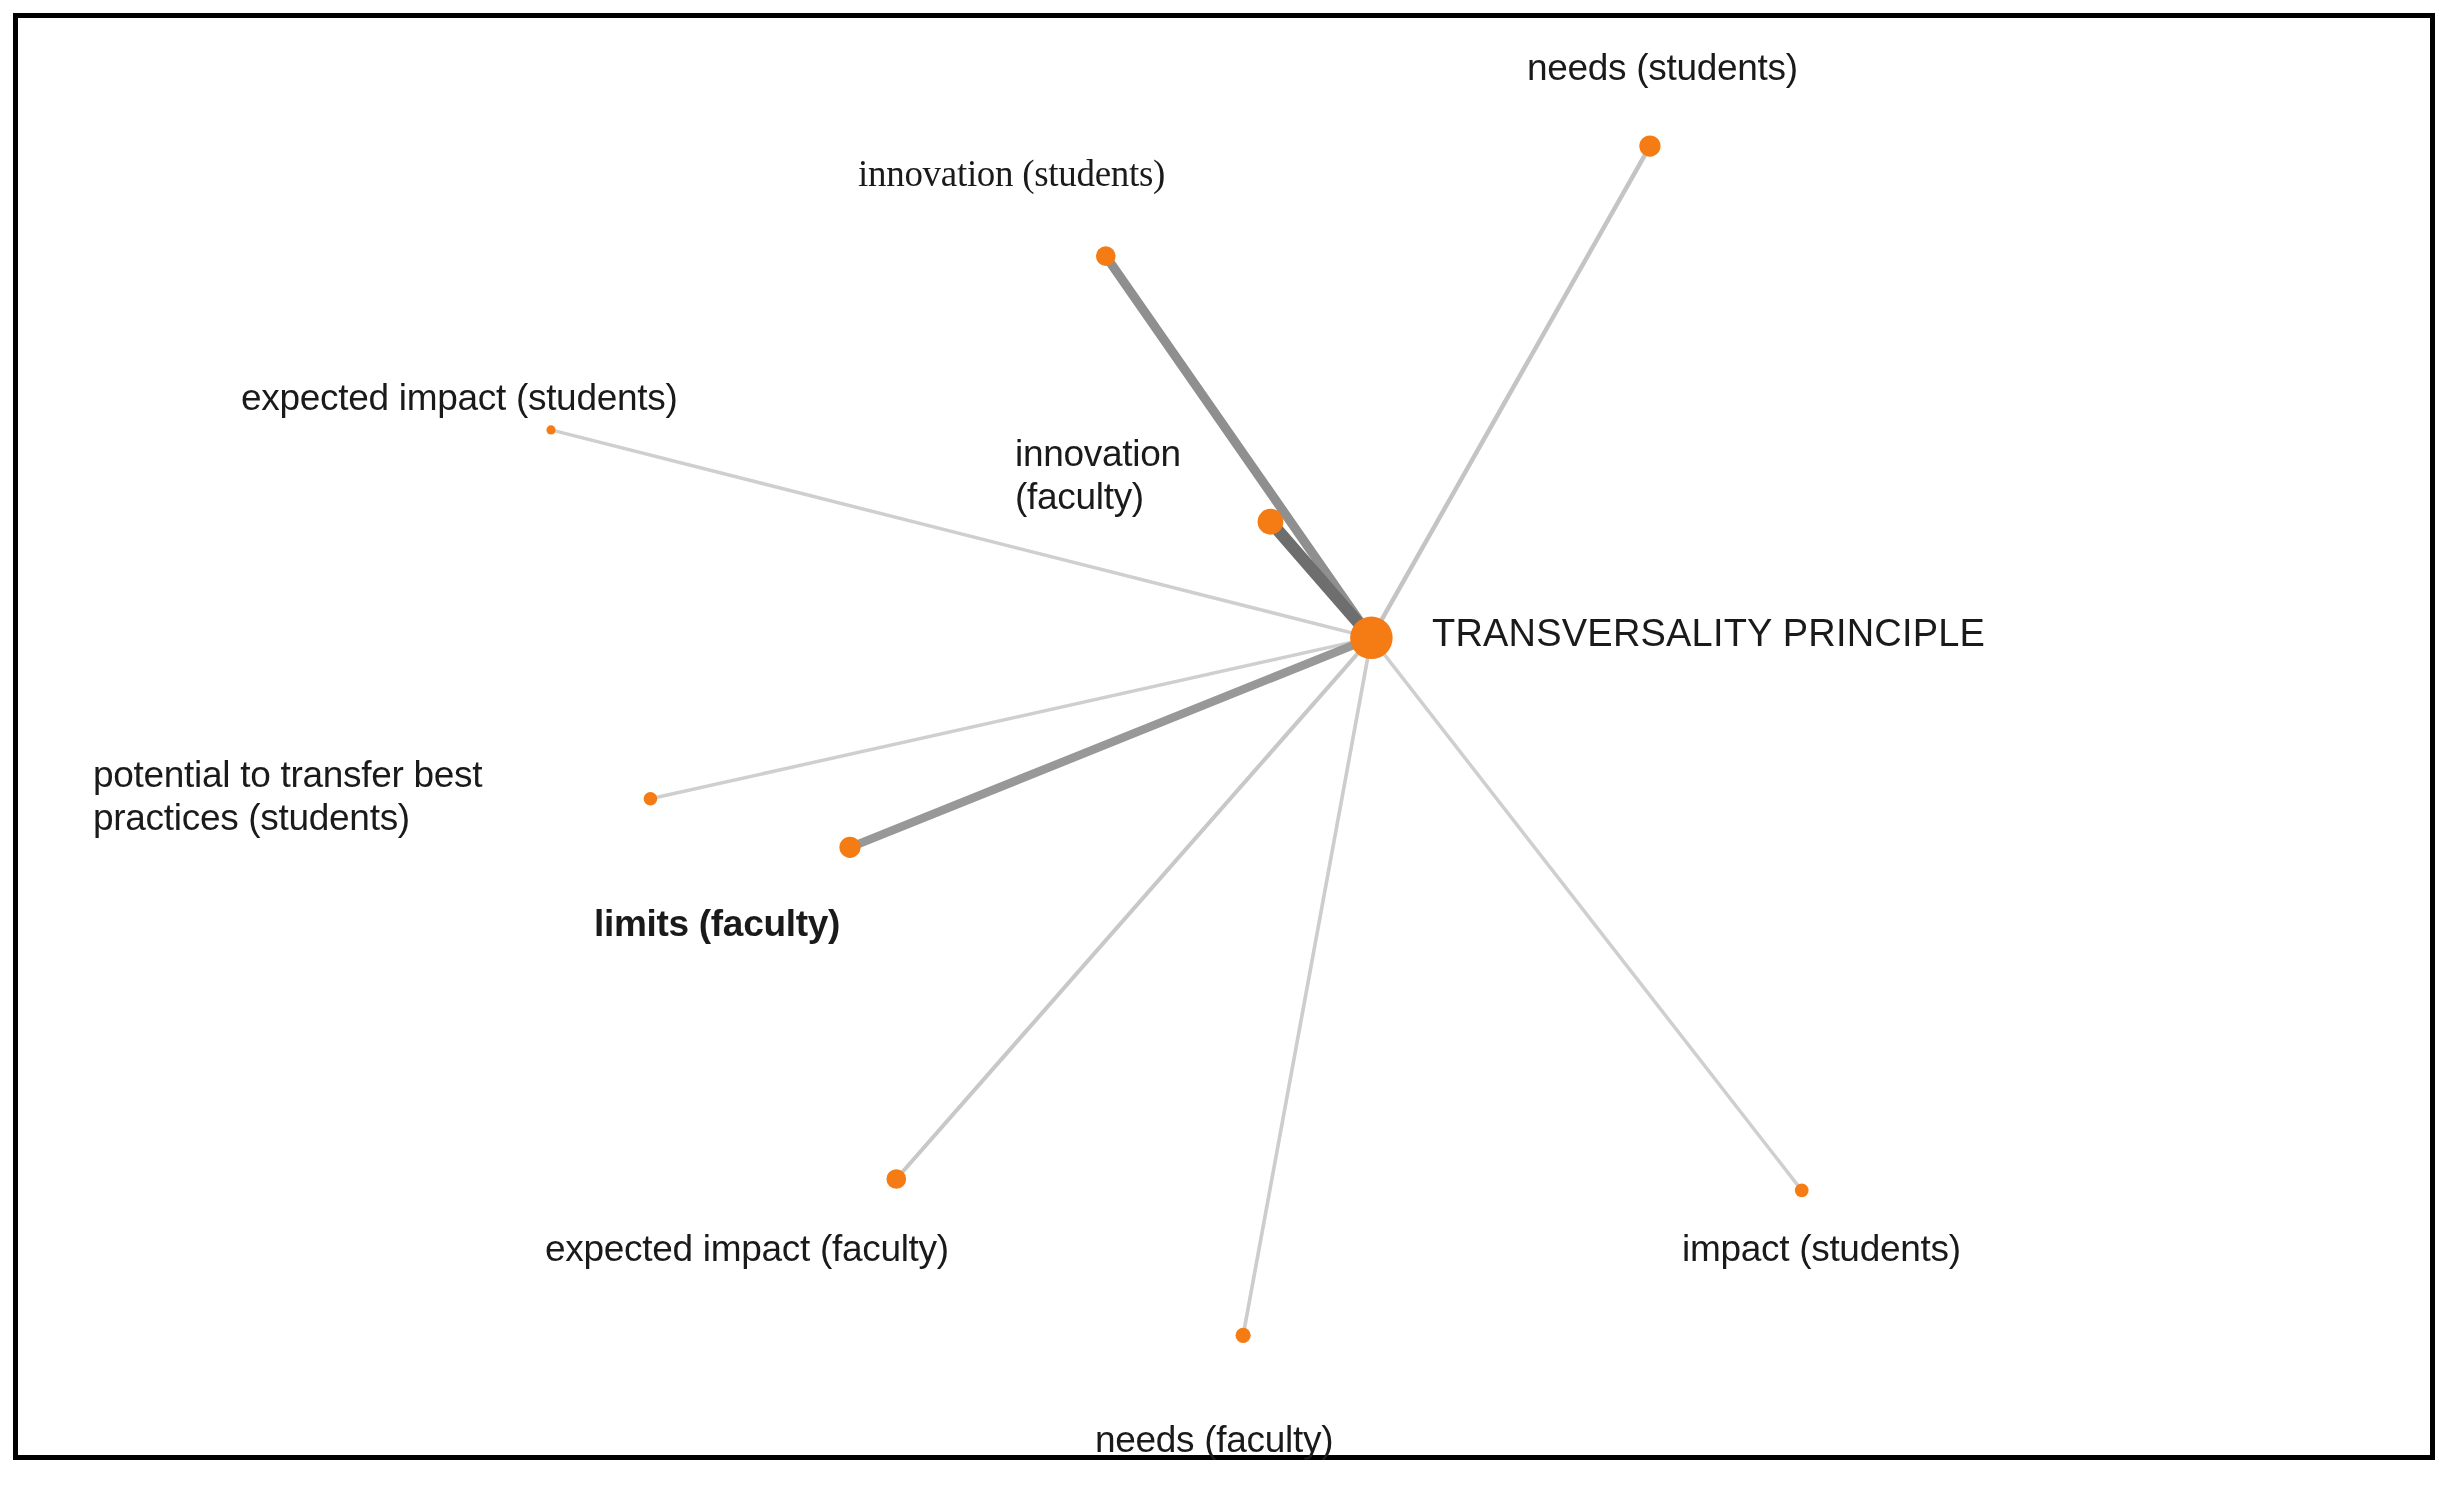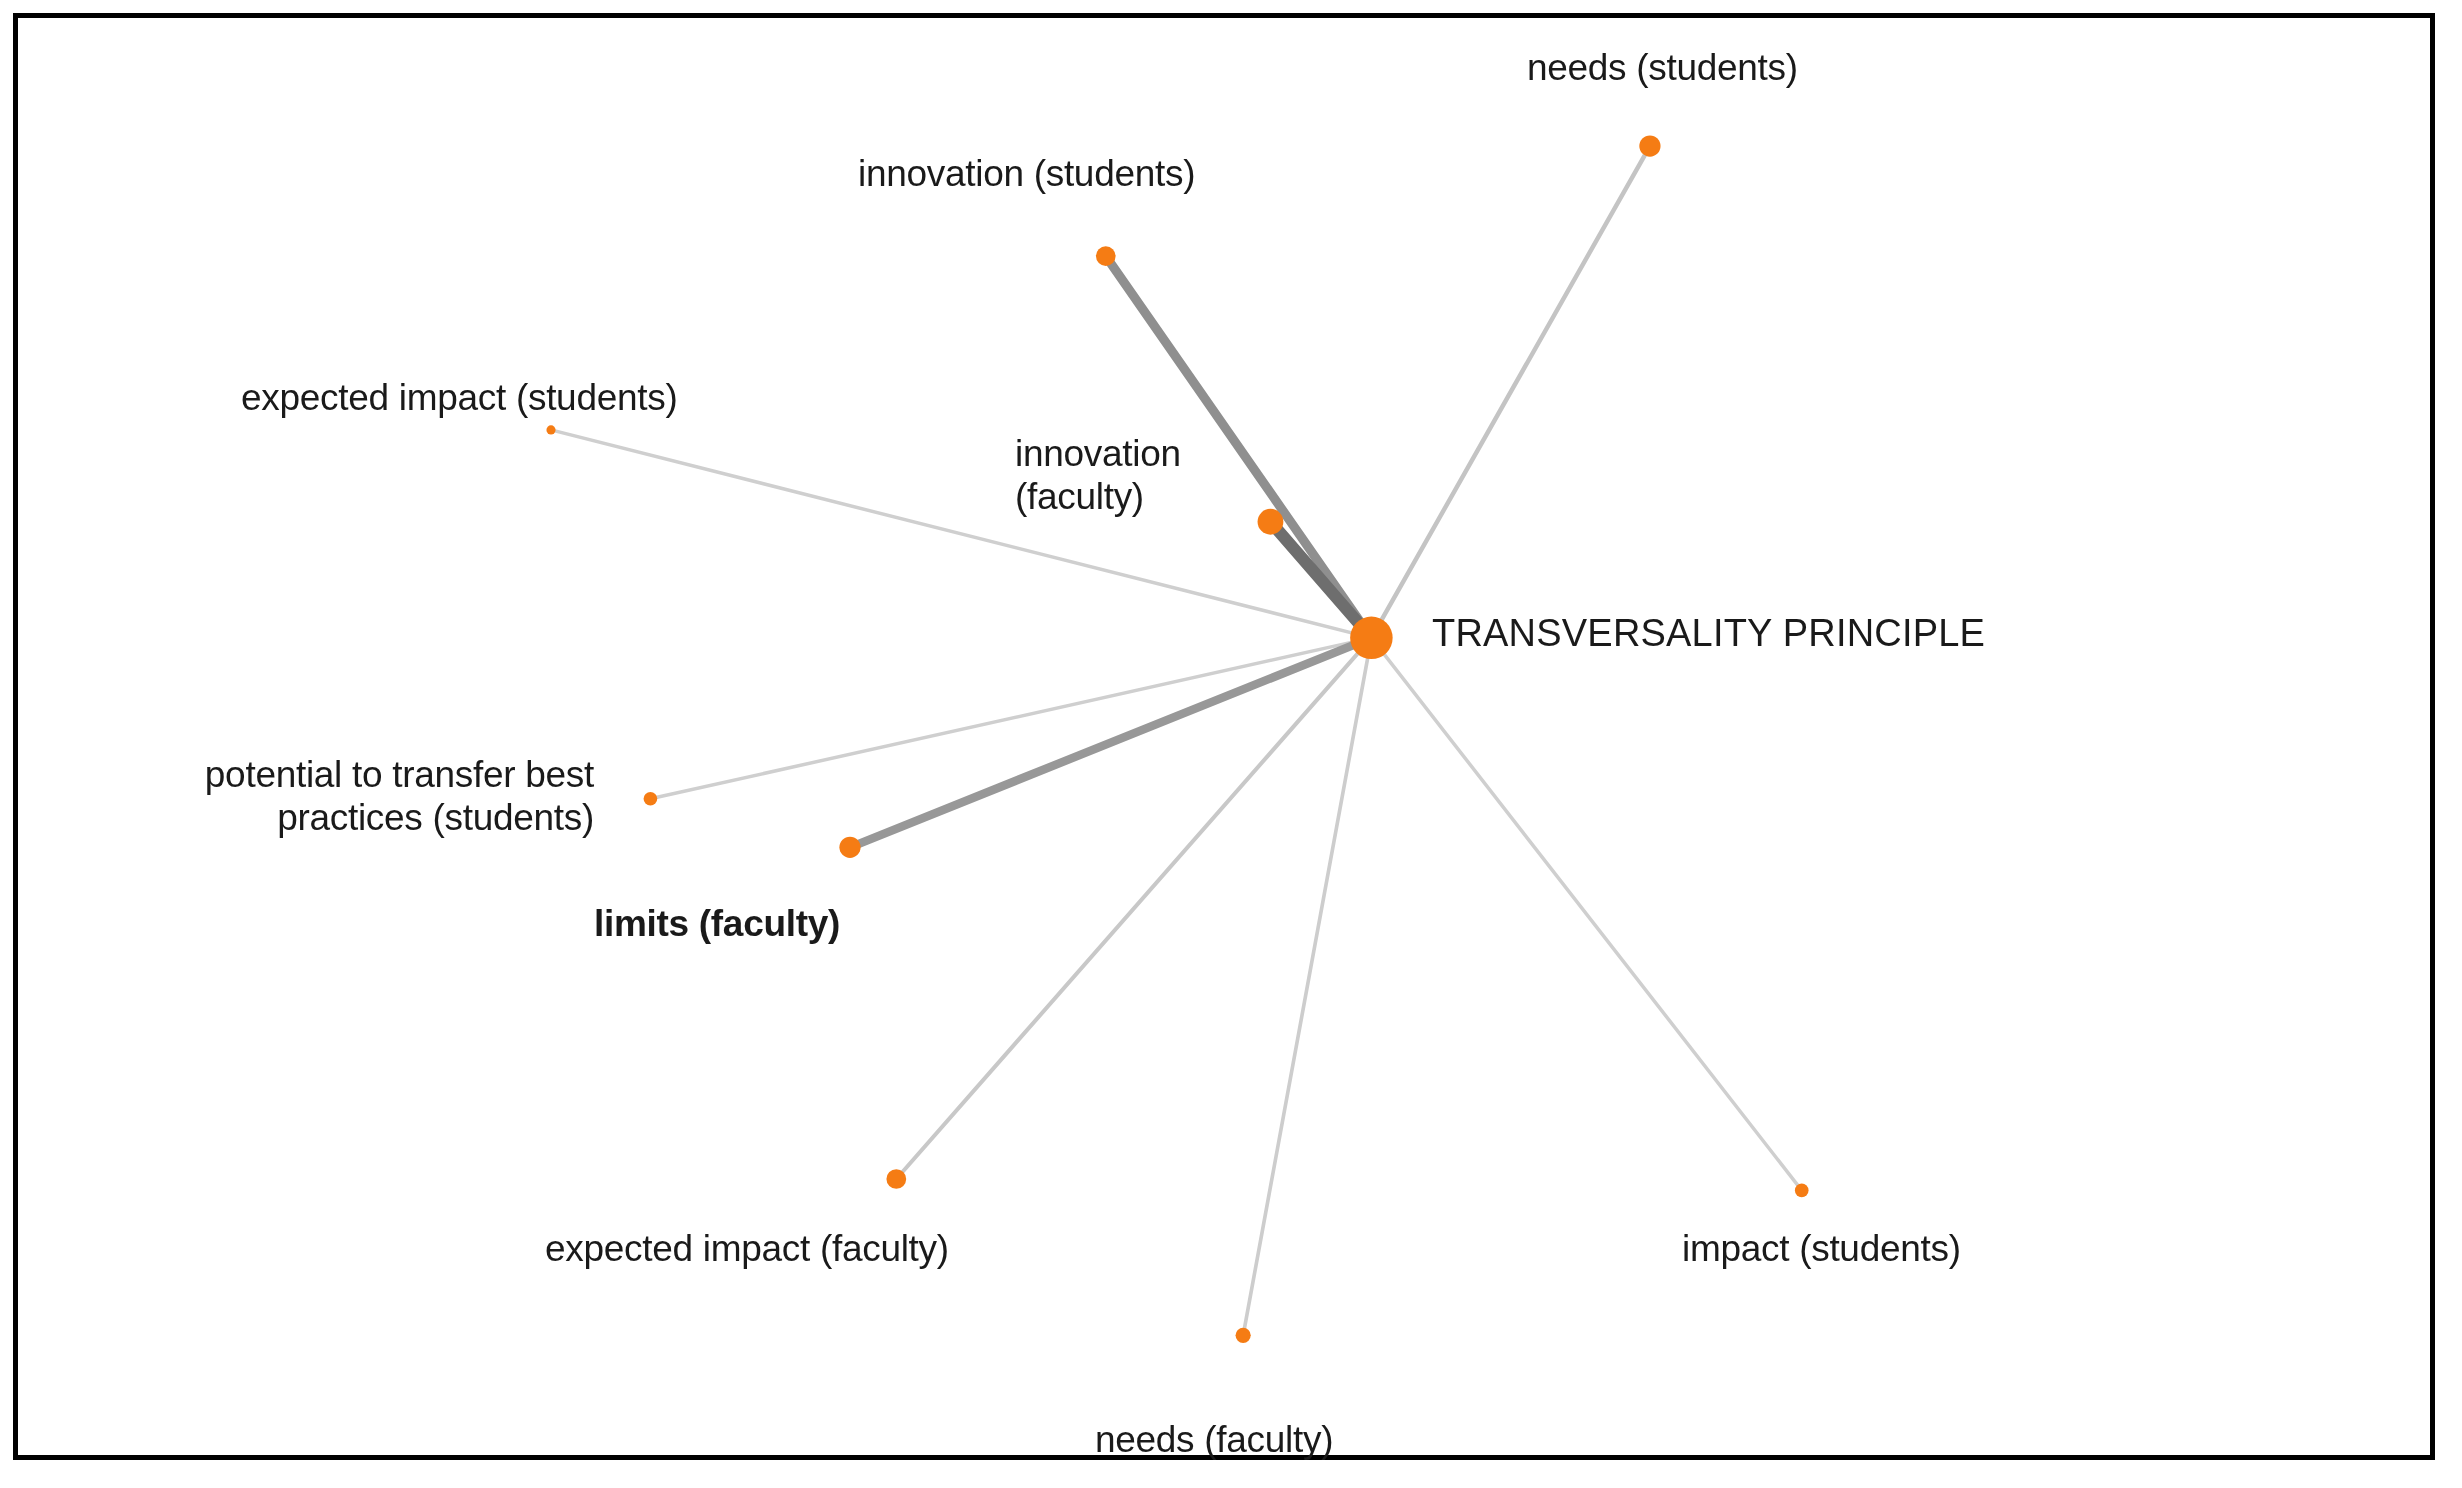--- a/index.html
+++ b/index.html
@@ -77,24 +77,24 @@
         <circle cx="857" cy="1052" r="9" fill="#f57c14"></circle>
         <circle cx="1120" cy="1116" r="14" fill="#f57c14"></circle>
         <circle cx="1181" cy="1553" r="13" fill="#f57c14"></circle>
         <circle cx="1638" cy="1759" r="10" fill="#f57c14"></circle>
         <circle cx="2374" cy="1568" r="9" fill="#f57c14"></circle>
         <circle cx="1807" cy="840" r="28" fill="#f57c14"></circle>
       </g>
   </svg>
   <div id="labels-layer">
       <div class="node-label" style="left: 1527px; top: 47px;">needs (students)</div>
-      <div class="node-label" style="left: 858px; top: 153px;">innovation (students)</div>
+      <div class="node-label" style="left: 858px; top: 153px; font-family: Liberation Serif, serif;">innovation (students)</div>
       <div class="node-label" style="left: 241px; top: 329px; margin-top: 48px;">expected impact (students)</div>
       <div class="node-label two-line" style="left: 1015px; top: 433px; width: 250px; text-align: left;">innovation<br>(faculty)</div>
-      <div class="node-label two-line" style="left: 93px; top: 754px; width: 501px; text-align: right;">potential to transfer best<br>practices (students)</div>
+      <div class="node-label two-line" style="left: 93px; top: 754px; width: 501px; text-align: left;">potential to transfer best<br>practices (students)</div>
       <div class="node-label" style="left: 594px; top: 903px; font-weight: bold;">limits (faculty)</div>
       <div class="node-label" style="left: 545px; top: 1228px;">expected impact (faculty)</div>
       <div class="node-label" style="left: 1095px; top: 1371px; margin-top: 48px;">needs (faculty)</div>
       <div class="node-label" style="left: 1682px; top: 1228px;">impact (students)</div>
       <div class="node-label center-label" style="left: 1432px; top: 611px;">TRANSVERSALITY PRINCIPLE</div>
     </div>
 </div>
 
 
 </body></html>

